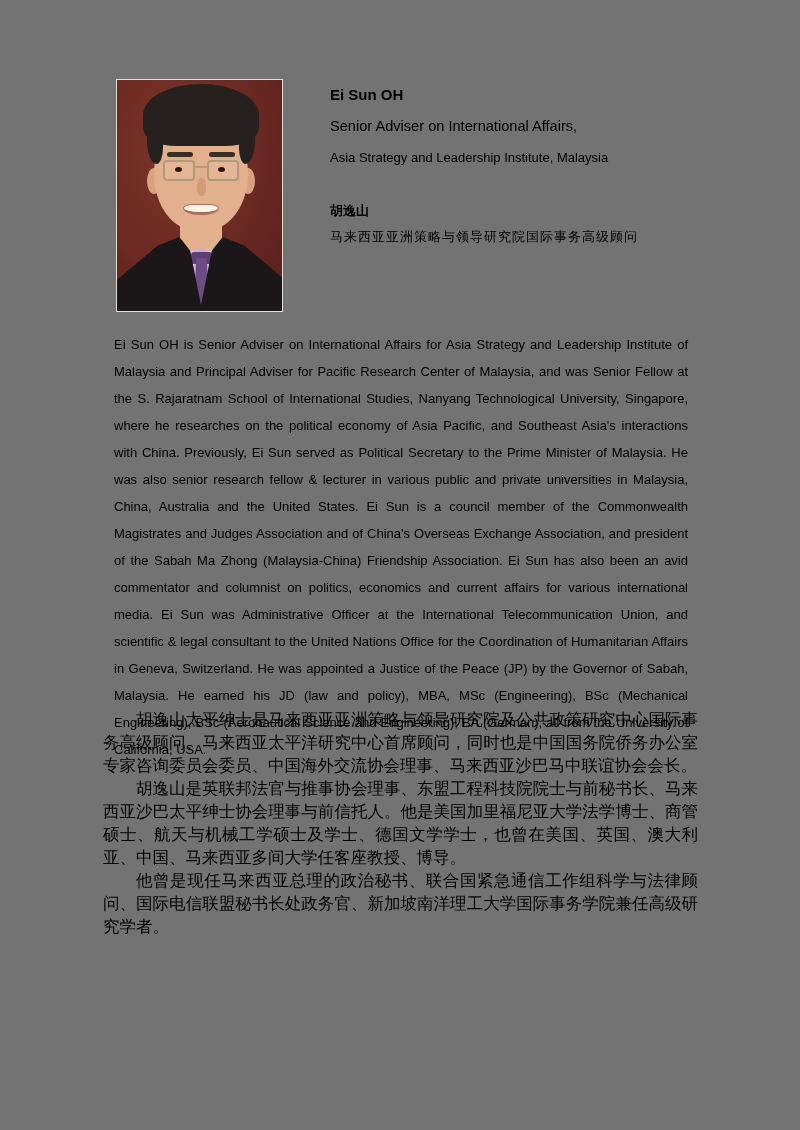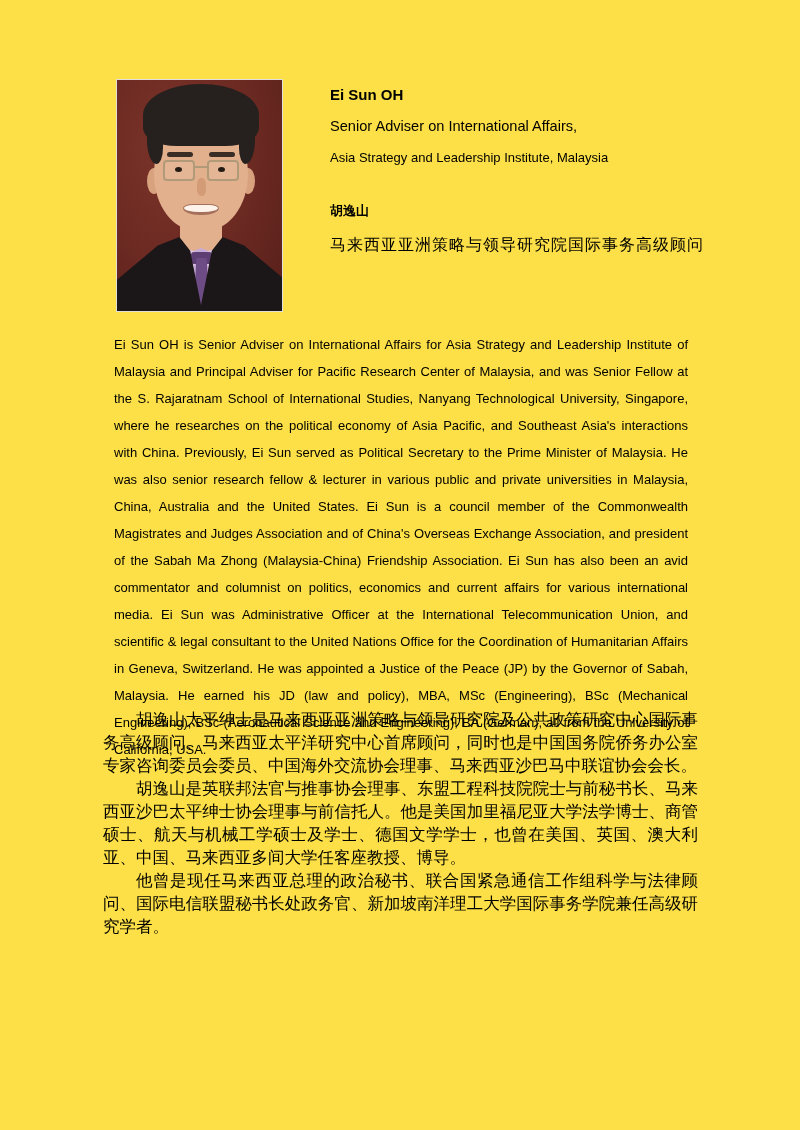--- a/index.html
+++ b/index.html
@@ -4,21 +4,21 @@
 <style>
   html,body { margin:0; padding:0; }
   body {
     width:800px; height:1130px;
     background:#ffffff;
     font-family:"Liberation Sans", sans-serif;
     color:#000;
     position:relative;
     overflow:hidden;
   }
-  .page { position:absolute; inset:0; background:#fde047;text-decoration:underline; }
+  .page { position:absolute; inset:0; background:#737373;text-decoration:underline; }
 
   
   .photo {
     position:absolute; left:116px; top:79px; width:167px; height:233px;
     overflow:hidden;
     background:radial-gradient(ellipse at 35% 30%, #7b342a 0%, #6e2b23 45%, #571f1a 100%);
     border:1px solid #e3ded9;
     box-sizing:border-box;
   }
   .photo * { position:absolute; }
@@ -48,21 +48,21 @@
   .nose   { left:80px; top:98px; width:9px; height:18px; background:#d49c76; border-radius:40%; }
   .mouth  { left:66px; top:124px; width:36px; height:11px; background:#fdf3ea; border:1px solid #a5705c; border-bottom-width:3px; border-radius:30% 30% 50% 50%/ 40% 40% 70% 70%; box-sizing:border-box; }
 
   
   .header-text { position:absolute; left:330px; top:80px; width:400px; }
   .header-text > div { position:absolute; left:0; white-space:nowrap; }
   .name-en   { top:6px;  font-size:15px; font-weight:bold; }
   .title-en1 { top:38px; font-size:14.6px; }
   .title-en2 { top:70px; font-size:13px; }
   .name-zh   { top:122px; font-size:13px; font-weight:bold; font-family:"DejaVu Sans","Liberation Sans",sans-serif; }
-  .title-zh  { top:155px; font-size:16px; font-family:"DejaVu Serif","Liberation Serif",serif; letter-spacing:1px; }
+  .title-zh  { top:148px; font-size:13px; font-family:"DejaVu Serif","Liberation Serif",serif; letter-spacing:1px; }
 
   
   .bio-en {
     position:absolute; left:114px; top:331px; width:574px;
     font-size:13px; line-height:27px;
     text-align:justify;
   }
 
   
   .bio-zh {

